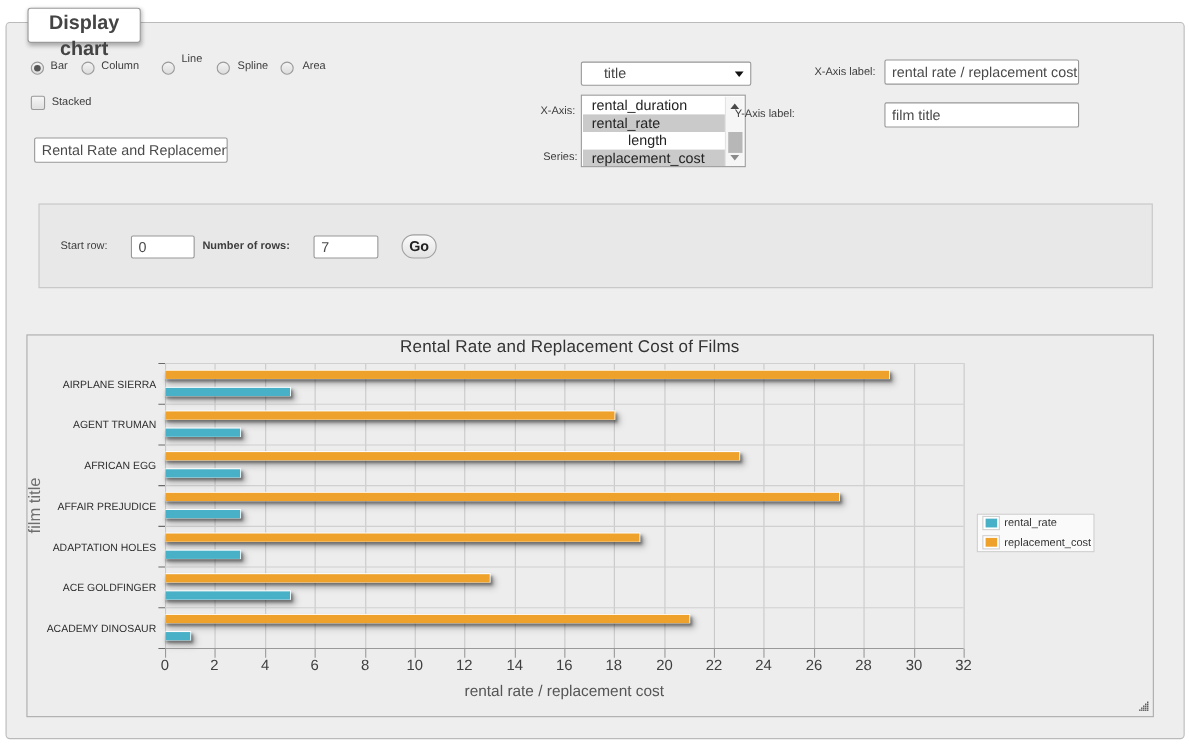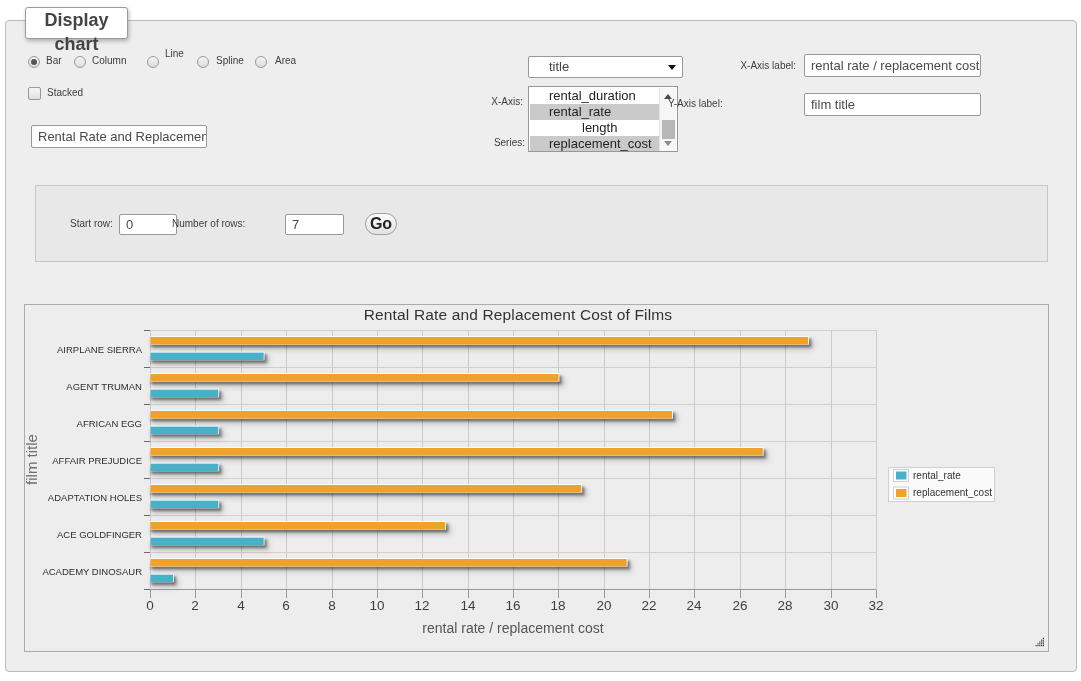--- a/index.html
+++ b/index.html
@@ -7,25 +7,25 @@
 #page { position:relative; width:1081px; height:681px; overflow:hidden; }
 .abs { position:absolute; }
 #fieldset { left:5px; top:20px; width:1072px; height:652px; background:#eeeeee; border:1px solid #bababa; border-radius:4px; }
 #legendbox { left:25px; top:7px; width:103px; height:32px; background:#ffffff; border:1px solid #9b9b9b; border-radius:3px; box-shadow:1px 2px 4px rgba(0,0,0,0.28); font-size:18px; font-weight:bold; color:#444; line-height:24px; text-align:center; z-index:5; }
 .lbl { font-size:10px; color:#3d3d3d; }
 .radio { width:12px; height:12px; border-radius:50%; border:1px solid #9a9a9a; background:linear-gradient(#f4f4f4,#dcdcdc); }
 .radio.sel::after { content:""; position:absolute; left:2px; top:2px; width:6px; height:6px; border-radius:50%; background:#565656; }
 .checkbox { width:13px; height:13px; border:1px solid #9a9a9a; border-radius:2px; background:linear-gradient(#f6f6f6,#e0e0e0); }
 .tinput { background:#ffffff; border:1px solid #989898; border-radius:2px; font-size:13px; color:#4a4a4a; line-height:21px; padding:0 6px; white-space:nowrap; overflow:hidden; }
 #panel { left:35px; top:185px; width:1013px; height:77px; background:#e8e8e8; border:1px solid #c6c6c6; }
-#gobtn { left:365px; top:213px; width:32px; height:22px; border:1px solid #a0a0a0; border-radius:11px; background:linear-gradient(#fbfbfb,#e2e2e2); font-size:16px; font-weight:bold; color:#222; text-align:center; line-height:20px; }
+#gobtn { left:365px; top:213px; width:32px; height:22px; border:1px solid #a0a0a0; border-radius:11px; background:linear-gradient(#fbfbfb,#e2e2e2); font-size:13px; font-weight:bold; color:#222; text-align:center; line-height:20px; }
 #selectbox { left:528px; top:56px; width:155px; height:22px; background:#fff; border:1px solid #989898; border-radius:2px; font-size:13px; color:#444; line-height:20px; padding-left:20px; }
 #selarrow { left:668px; top:65px; width:0; height:0; border-left:4px solid transparent; border-right:4px solid transparent; border-top:5px solid #111; }
 #listbox { left:528px; top:86px; width:150px; height:66px; background:#fff; border:1px solid #989898; overflow:hidden; }
-.opt { position:absolute; left:1px; width:131px; height:16px; font-size:13px; color:#232323; line-height:16px; padding-left:19px; white-space:nowrap; }
+.opt { position:absolute; left:1px; width:131px; height:16px; font-size:13px; color:#232323; line-height:16px; padding-left:8px; white-space:nowrap; }
 .opt.sel { background:#cacaca; }
 #sbar { position:absolute; right:1px; top:1px; width:17px; height:64px; background:#f6f6f6; border-left:1px solid #e4e4e4; }
 .sarr { position:absolute; left:4px; width:0; height:0; border-left:4px solid transparent; border-right:4px solid transparent; }
 #sthumb { position:absolute; left:2px; top:32px; width:13px; height:19px; background:#b7b7b7; }
 #chartbox { left:24px; top:304px; width:1025px; height:348px; background:#ededed; border:1px solid #ababab; }
 </style>
 </head>
 <body>
 <div id="page">
   <div id="fieldset" class="abs"></div>
@@ -63,23 +63,23 @@
       <div id="sthumb"></div>
     </div>
   </div>
 
   <div class="abs lbl" style="left:696px; top:60px; width:100px; text-align:right;">X-Axis label:</div>
   <div class="abs tinput" style="left:804px; top:54px; width:177px; height:23px;">rental rate / replacement cost</div>
   <div class="abs lbl" style="left:668px; top:98px; width:100px; text-align:left;">Y-Axis label:</div>
   <div class="abs tinput" style="left:804px; top:93px; width:177px; height:23px;">film title</div>
 
   <div id="panel" class="abs"></div>
-  <div class="abs lbl" style="left:55px; top:218px;margin-left:15px;">Start row:</div>
+  <div class="abs lbl" style="left:55px; top:218px;">Start row:</div>
   <div class="abs tinput" style="left:119px; top:214px; width:58px; height:21px; line-height:19px;">0</div>
-  <div class="abs lbl" style="left:172px; top:218px;">Number of rows:</div>
+  <div class="abs lbl" style="left:184px; top:218px;font-weight:bold;">Number of rows:</div>
   <div class="abs tinput" style="left:285px; top:214px; width:59px; height:21px; line-height:19px;">7</div>
   <div id="gobtn" class="abs">Go</div>
 
   <div id="chartbox" class="abs"></div>
   <svg class="abs" style="left:24px; top:304px;" width="1025" height="348" viewBox="0 0 1025 348">
     <defs>
       <filter id="sh1" x="-20%" y="-60%" width="150%" height="250%">
           <feGaussianBlur stdDeviation="0.8"></feGaussianBlur>
         </filter>
       <filter id="sh2" x="-20%" y="-60%" width="150%" height="250%">

